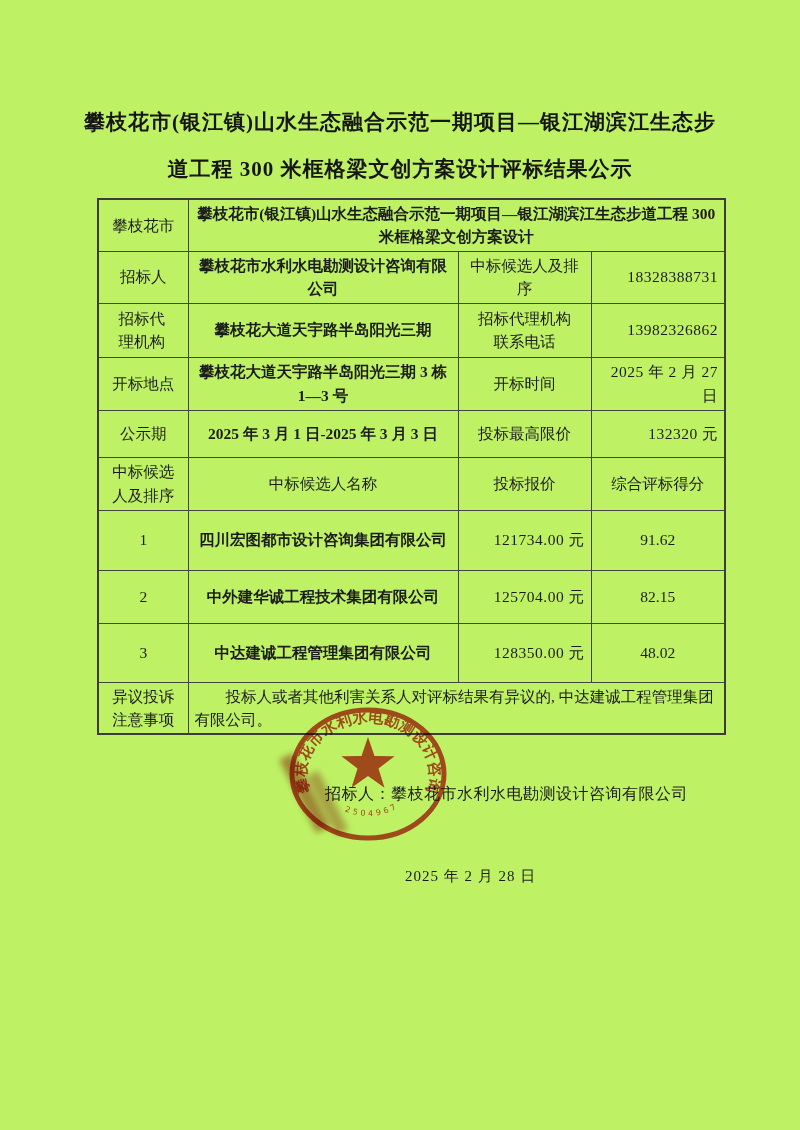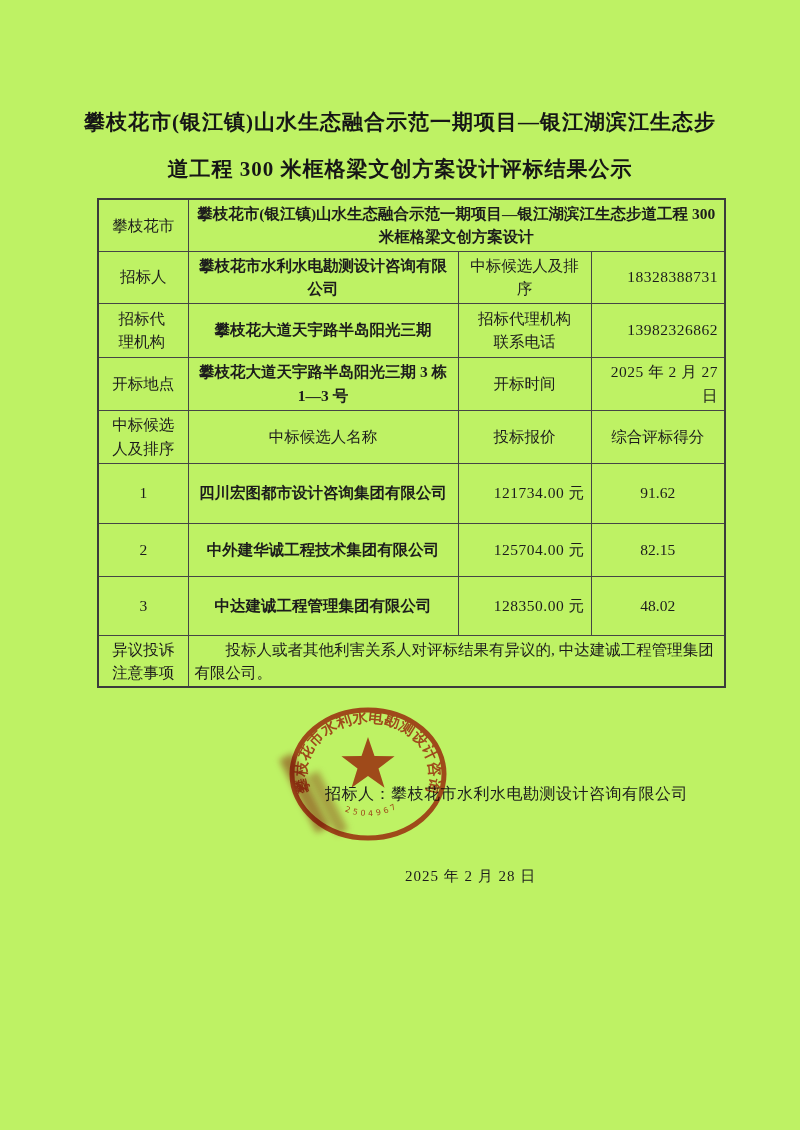--- a/index.html
+++ b/index.html
@@ -131,20 +131,26 @@
       <td class="num">13982326862</td>
     </tr>
 
     <tr style="height:53px;">
       <th class="lbl">开标地点</th>
       <td class="val bold">攀枝花大道天宇路半岛阳光三期 3 栋 1—3 号</td>
       <td class="ctr">开标时间</td>
       <td class="num">2025 年 2 月 27 日</td>
     </tr>
 
+    <tr style="height:47px;">
+      <th class="lbl">公示期</th>
+      <td class="val bold">2025 年 3 月 1 日-2025 年 3 月 3 日</td>
+      <td class="ctr">投标最高限价</td>
+      <td class="num">132320 元</td>
+    </tr>
 
     <tr style="height:53px;padding-left:20px;">
       <th class="lbl">中标候选人及排序</th>
       <td class="ctr">中标候选人名称</td>
       <td class="ctr">投标报价</td>
       <td class="ctr">综合评标得分</td>
     </tr>
 
     <tr style="height:60px;">
       <td class="ctr">1</td>

